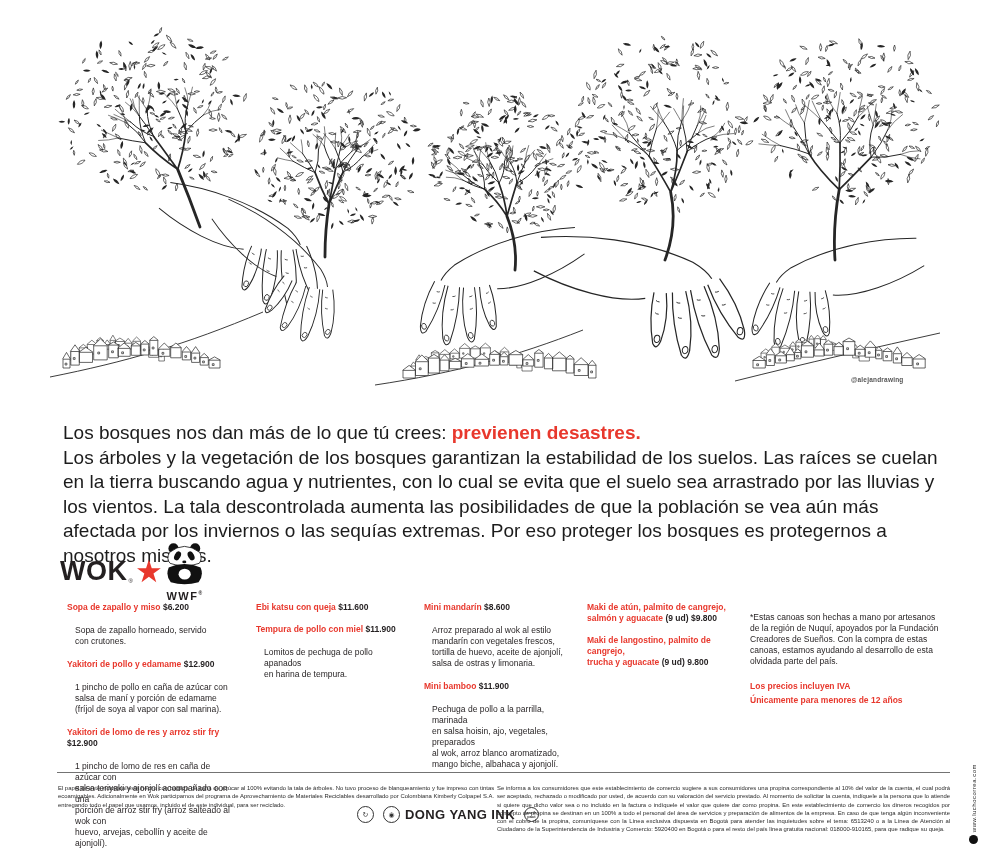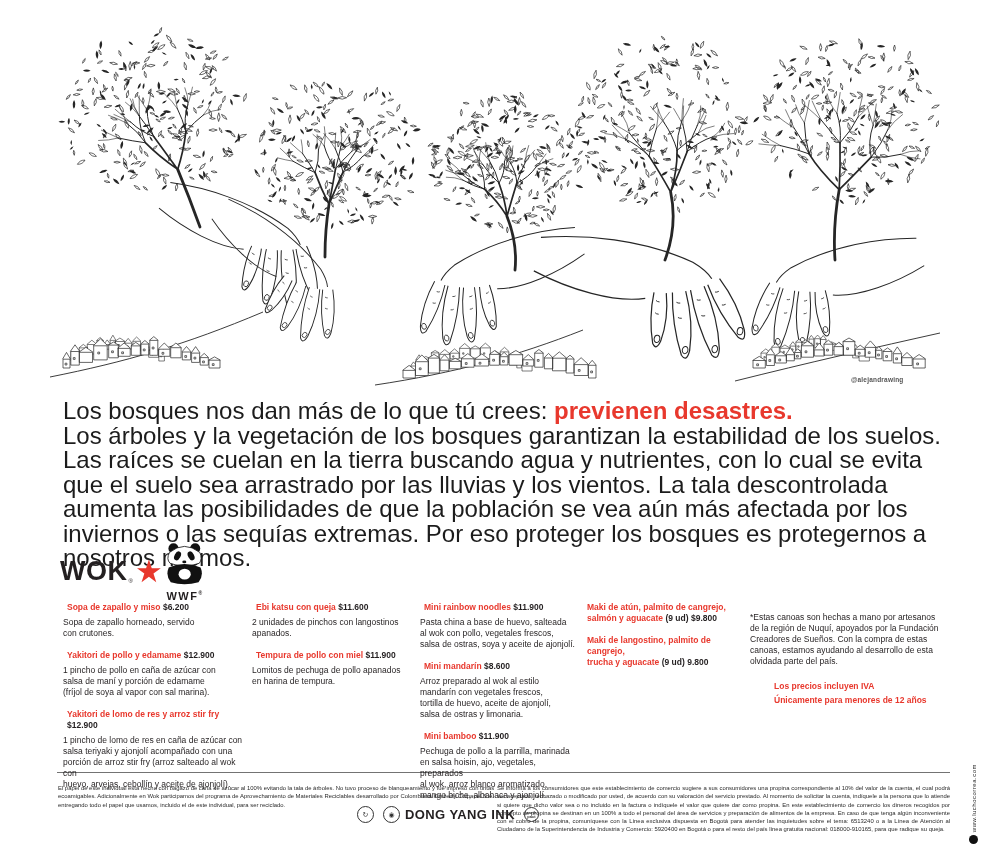--- a/index.html
+++ b/index.html
@@ -7,41 +7,41 @@
   body{
     width:1000px;height:858px;background:#ffffff;position:relative;overflow:hidden;
     font-family:"Liberation Sans", sans-serif;color:var(--ink);
   }
 
   
   #art{position:absolute;left:35px;top:12px;width:930px;height:378px;}
   #credit{position:absolute;left:851px;top:376px;font-size:6.5px;font-weight:bold;color:#555;letter-spacing:.2px;}
 
   
-  #intro{position:absolute;left:63px;top:399px;width:886px;font-size:24px;line-height:24.5px;color:#1c1c1c;}
+  #intro{position:absolute;left:63px;top:421px;width:886px;font-size:19px;line-height:24.5px;color:#1c1c1c;}
   #intro .hl{color:var(--accent);font-weight:bold;}
 
   
   #wok{position:absolute;left:60px;top:556px;display:flex;align-items:center;}
   #wok .wokword{font-size:27px;font-weight:bold;letter-spacing:.5px;color:var(--ink);}
   #wok .reg{font-size:6px;align-self:flex-end;margin:0 0 3px 1px;}
   #wok .star{font-size:31px;color:var(--accent);margin-left:2px;line-height:1;}
   #wwf{position:absolute;left:163px;top:543px;width:44px;text-align:center;}
   #wwf .wwfword{font-size:11px;font-weight:bold;letter-spacing:1.5px;margin-top:1px;}
   #wwf .reg{font-size:5px;vertical-align:top;}
 
   
   .mcol{position:absolute;top:598px;font-size:8.5px;line-height:11px;}
   .mi{margin:0 0 11px 0;}
   .head{margin:4px;white-space:pre-line;}
   .nm{font-weight:bold;color:var(--accent);}
   .pr{font-weight:bold;color:var(--ink);}
-  .ds{margin:0;white-space:pre-line;color:var(--ink);}
+  .ds{margin:12px;white-space:pre-line;color:var(--ink);}
   .footnote{margin:14px 0 0 0;white-space:pre-line;}
-  .rednotes{margin-top:14px;margin-left:24px;}
+  .rednotes{margin-top:14px;}
   .rednote{margin:0 0 3px 0;color:var(--accent);font-weight:bold;}
 
   
   #rule{position:absolute;left:57px;top:772px;width:893px;height:1px;background:rgba(0,0,0,.55);}
   #fineleft{position:absolute;left:58px;top:784px;width:437px;font-size:5.9px;line-height:8.3px;color:#2a2a2a;}
   #printlogos{position:absolute;left:357px;top:806px;display:flex;align-items:center;gap:9px;}
   .plogo{width:15px;height:15px;border:1px solid #333;border-radius:50%;display:flex;align-items:center;justify-content:center;font-size:7px;color:#333;}
   .plogo.small{width:13px;height:13px;font-size:4px;line-height:4px;text-align:center;font-weight:bold;}
   #inklabel{font-size:13px;font-weight:bold;letter-spacing:.4px;margin-left:-4px;}
   #fineright{position:absolute;left:497px;top:784px;width:453px;font-size:5.9px;line-height:8.3px;color:#2a2a2a;text-align:justify;}
@@ -185,37 +185,29 @@
     <p class="ds">1 pincho de lomo de res en caña de azúcar con
 salsa teriyaki y ajonjolí acompañado con una
 porción de arroz stir fry (arroz salteado al wok con
 huevo, arvejas, cebollín y aceite de ajonjolí).</p>
   </div>
 </div>
 
 <div class="mcol" style="left:252px;width:162px">
   <div class="mi">
     <p class="head"><span class="nm">Ebi katsu con queja</span> <span class="pr">$11.600</span></p>
-    <p class="ds">2 unidades de pinchos con langostinos
-apanados.</p>
   </div>
   <div class="mi">
     <p class="head"><span class="nm">Tempura de pollo con miel</span> <span class="pr">$11.900</span></p>
     <p class="ds">Lomitos de pechuga de pollo apanados
 en harina de tempura.</p>
   </div>
 </div>
 
 <div class="mcol" style="left:420px;width:160px">
-  <div class="mi">
-    <p class="head"><span class="nm">Mini rainbow noodles</span> <span class="pr">$11.900</span></p>
-    <p class="ds">Pasta china a base de huevo, salteada
-al wok con pollo, vegetales frescos,
-salsa de ostras, soya y aceite de ajonjolí.</p>
-  </div>
   <div class="mi">
     <p class="head"><span class="nm">Mini mandarín</span> <span class="pr">$8.600</span></p>
     <p class="ds">Arroz preparado al wok al estilo
 mandarín con vegetales frescos,
 tortilla de huevo, aceite de ajonjolí,
 salsa de ostras y limonaria.</p>
   </div>
   <div class="mi">
     <p class="head"><span class="nm">Mini bamboo</span> <span class="pr">$11.900</span></p>
     <p class="ds">Pechuga de pollo a la parrilla, marinada

